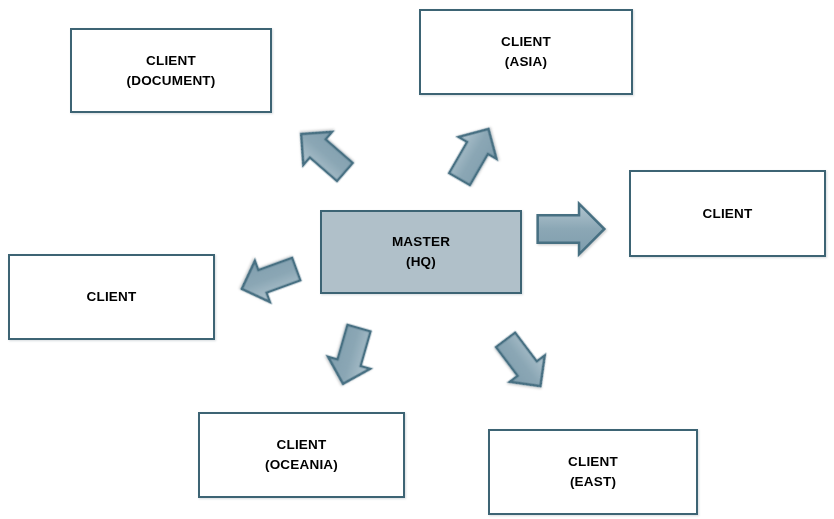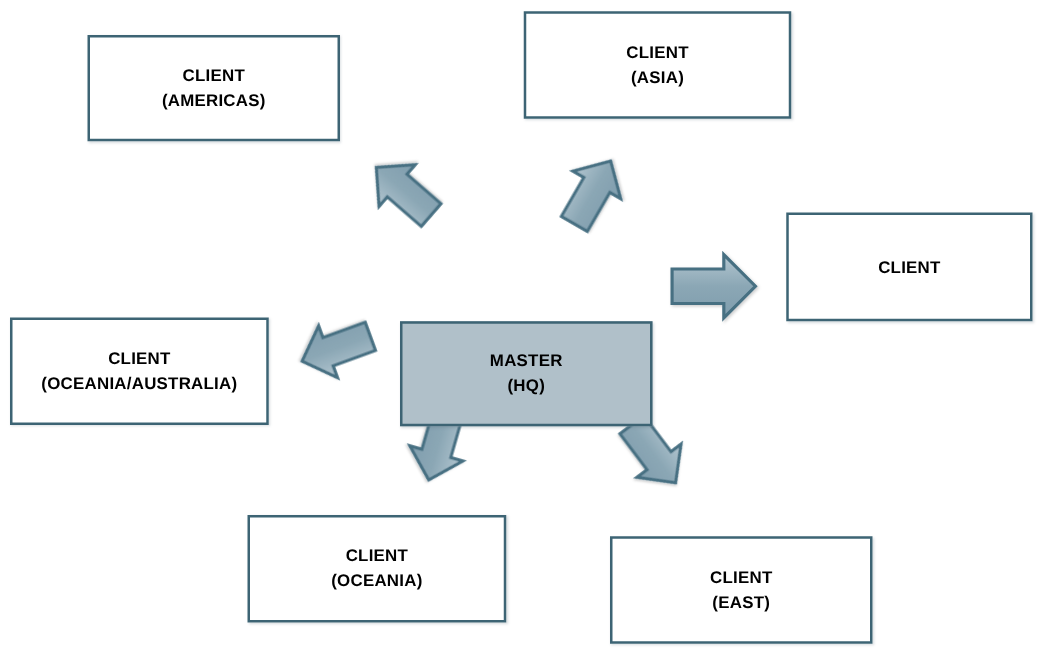--- a/index.html
+++ b/index.html
@@ -32,21 +32,20 @@
     text-align: center;
     font-weight: bold;
     font-size: 13.5px;
     line-height: 20px;
     color: #000000;
     letter-spacing: 0.2px;
     box-shadow: 1px 1px 2px rgba(96, 115, 128, 0.25);
   }
   .hub {
     background: #b0c0c9;
-    margin-top: 47px;
   }
   .node-americas    { left: 70px;  top: 28px;  width: 202px; height: 85px; }
   .node-emea        { left: 419px; top: 9px;   width: 214px; height: 86px; }
   .node-middle-east { left: 629px; top: 170px; width: 197px; height: 87px; }
   .node-oceania     { left: 8px;   top: 254px; width: 207px; height: 86px; }
   .node-africa      { left: 198px; top: 412px; width: 207px; height: 86px; }
   .node-asia        { left: 488px; top: 429px; width: 210px; height: 86px; }
   .node-hub         { left: 320px; top: 210px; width: 202px; height: 84px; }
 </style>
 </head>
@@ -86,35 +85,34 @@
       <polygon points="-29,-12 7,-12 7,-22 29,0 7,22 7,12 -29,12" fill="url(#arrowGrad)" stroke="#466f82" stroke-width="2.5"></polygon>
     </g>
 
     <g transform="translate(523,363) rotate(53)" filter="url(#ds)">
       <polygon points="-29,-12 7,-12 7,-22 29,0 7,22 7,12 -29,12" fill="url(#arrowGrad)" stroke="#466f82" stroke-width="2.5"></polygon>
     </g>
   </svg>
 
   <div class="node node-americas">
     <div>CLIENT</div>
-    <div>(AMERICAS)</div>
+    <div>(DOCUMENT)</div>
   </div>
 
   <div class="node node-emea">
     <div>CLIENT</div>
     <div>(ASIA)</div>
   </div>
 
   <div class="node node-middle-east">
     <div>CLIENT</div>
   </div>
 
   <div class="node node-oceania">
     <div>CLIENT</div>
-    <div>(OCEANIA/AUSTRALIA)</div>
   </div>
 
   <div class="node node-africa">
     <div>CLIENT</div>
     <div>(OCEANIA)</div>
   </div>
 
   <div class="node node-asia">
     <div>CLIENT</div>
     <div>(EAST)</div>

